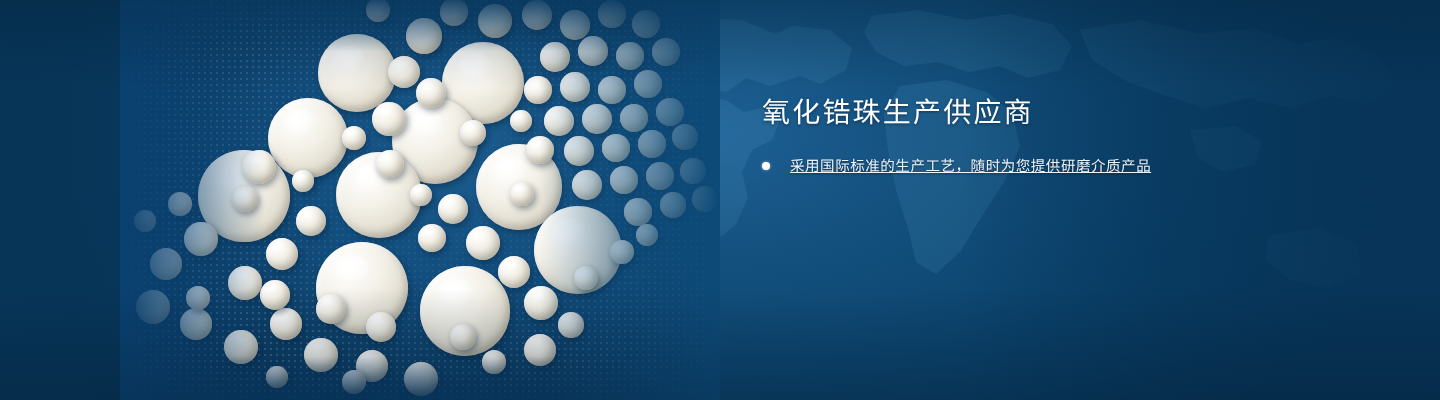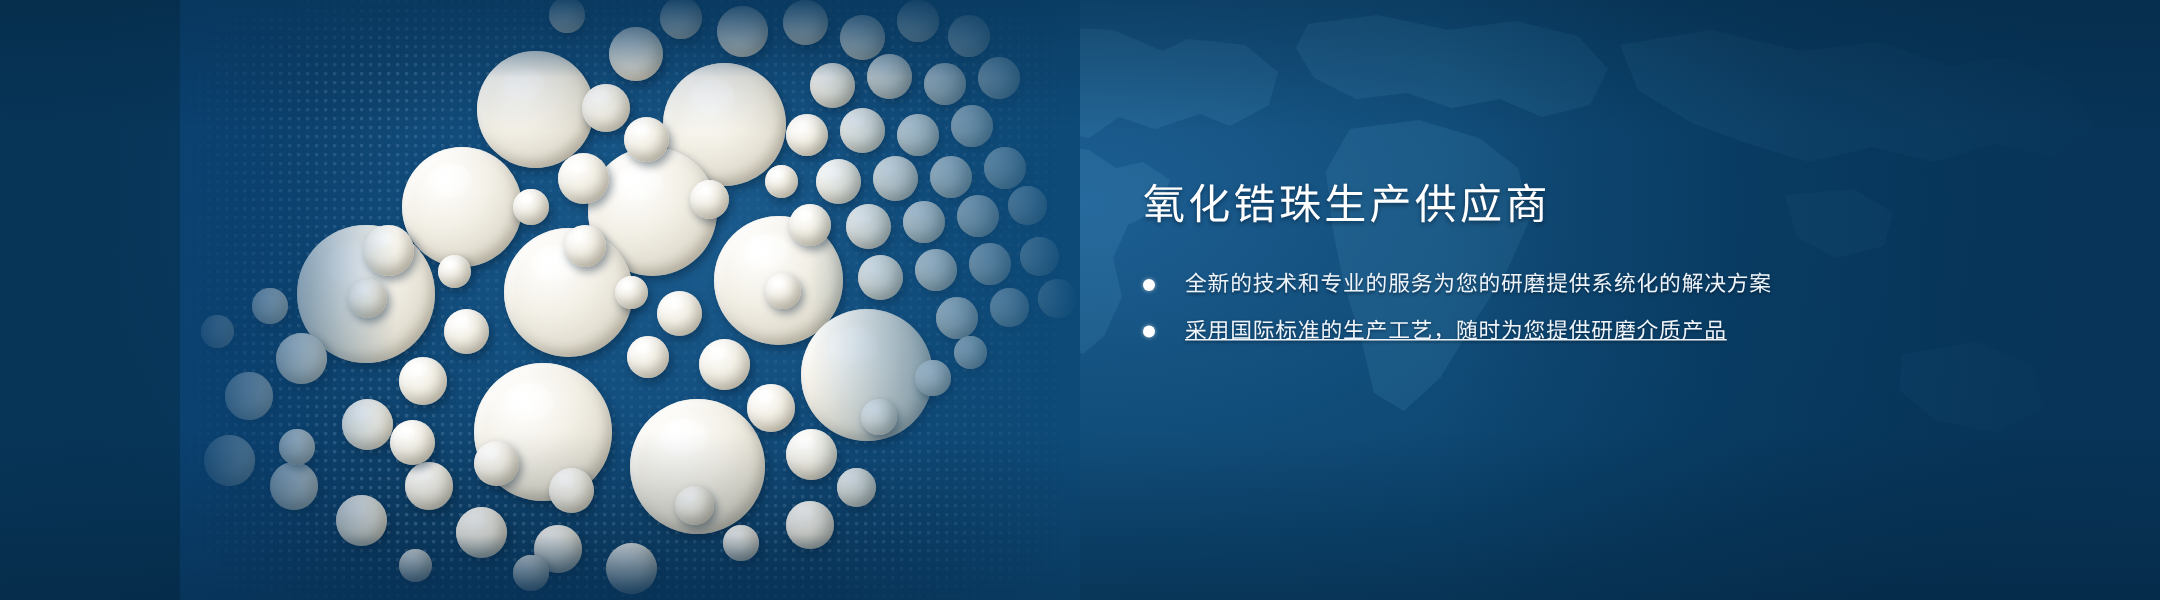--- a/index.html
+++ b/index.html
@@ -91,21 +91,21 @@
     width:36%; height:28%;
     border-radius:50%;
     background:radial-gradient(ellipse at 40% 40%, rgba(255,255,255,0.96) 0%, rgba(255,255,255,0.42) 55%, rgba(255,255,255,0) 100%);
     pointer-events:none;
   }
   .bead.sm::after{ left:24%; top:16%; width:34%; height:26%; }
 
   
   .content{
     position:absolute;
-    left:762px; top:120px;
+    left:762px; top:96px;
     width:470px;
   }
   .headline{
     margin:0 0 24px 0;
     color:#ffffff;
     font-size:28px;
     line-height:34px;
     font-weight:400;
     letter-spacing:2.2px;
     text-shadow:0 1px 3px rgba(0,20,40,0.55);
@@ -253,22 +253,18 @@
   </div>
 
   <div class="bg-vignette"></div>
 
   <div class="content">
     <h1 class="headline">氧化锆珠生产供应商</h1>
 
     <ul class="bullets">
       <li class="bullet">
         <span class="dot"></span>
-        <span>全新的技术和专业的服务为您的研磨提供系统化的解决方案</span>
-      </li>
-      <li class="bullet">
-        <span class="dot"></span>
         <span>采用国际标准的生产工艺，随时为您提供研磨介质产品</span>
       </li>
     </ul>
   </div>
 
 </div>
 
 </body></html>

